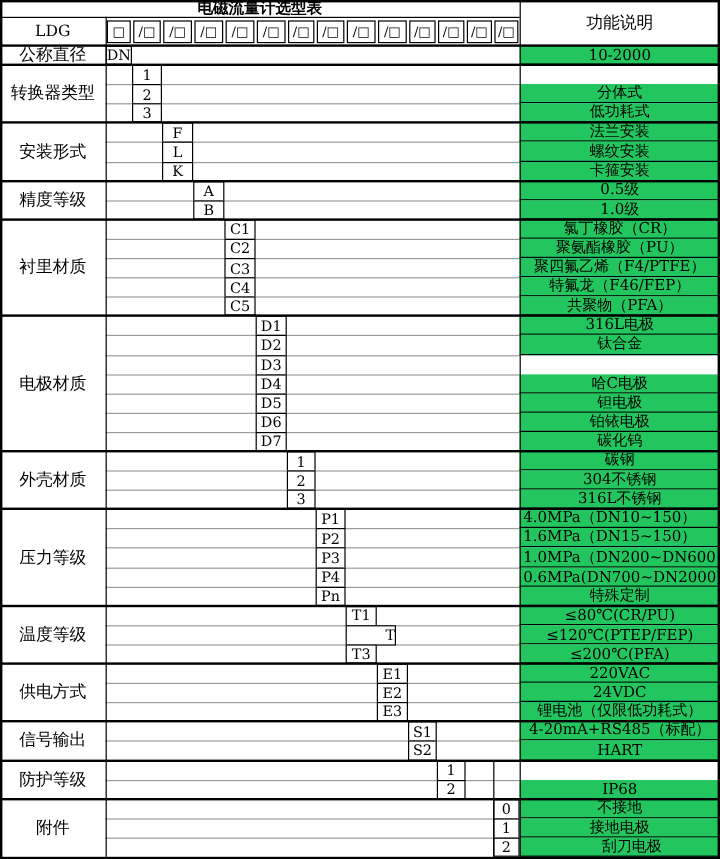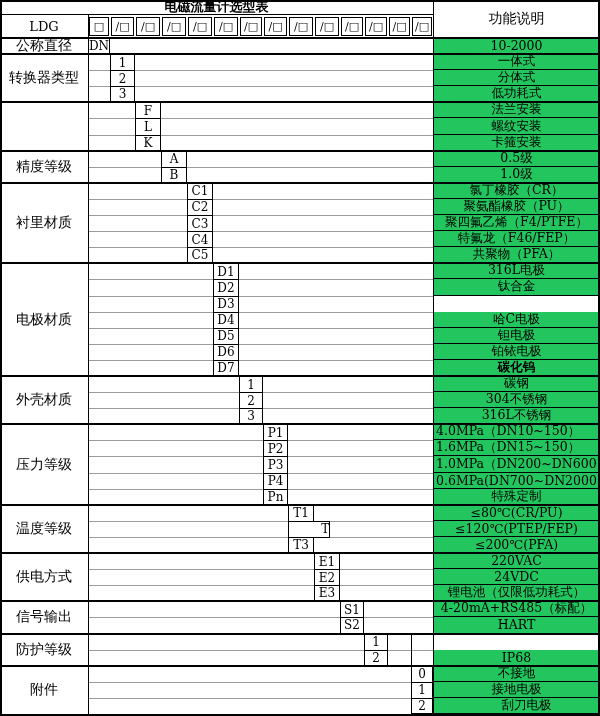--- a/index.html
+++ b/index.html
@@ -48,26 +48,26 @@
     <div class="abs cell slot-cell" style="left: 412px; top: 17px; width: 20px; height: 19px;">/□</div>
     <div class="abs block-divider" style="left: 0px; top: 37px; width: 600px; height: 2px;"></div>
     <div class="abs cell label-cell" style="left: 0px; top: 38px; width: 88px; height: 16.0952px;">公称直径</div>
     <div class="abs cell code-cell" style="left: 88px; top: 38px; width: 22px; height: 16.0952px;">DN</div>
     <div class="abs cell desc-cell" style="left: 433px; top: 38px; width: 167px; height: 16.0952px;">10-2000</div>
     <div class="abs block-divider" style="left: 0px; top: 53.0952px; width: 600px; height: 2px;"></div>
     <div class="abs cell label-cell" style="left: 0px; top: 54.0952px; width: 88px; height: 48.2857px;">转换器类型</div>
     <div class="abs grey-line" style="left: 88px; top: 70.1905px; width: 345px; height: 1px; background: rgb(156, 156, 156);"></div>
     <div class="abs grey-line" style="left: 88px; top: 86.2857px; width: 345px; height: 1px; background: rgb(156, 156, 156);"></div>
     <div class="abs cell code-cell" style="left: 110px; top: 54.0952px; width: 25px; height: 17.0952px;">1</div>
-    <div class="abs cell desc-cell" style="left: 433px; top: 54.0952px; width: 167px; height: 16.0952px;">一体式</div>
     <div class="abs cell code-cell" style="left: 110px; top: 70.1905px; width: 25px; height: 17.0952px;">2</div>
     <div class="abs cell desc-cell" style="left: 433px; top: 70.1905px; width: 167px; height: 16.0952px;">分体式</div>
     <div class="abs cell code-cell" style="left: 110px; top: 86.2857px; width: 25px; height: 16.0952px;">3</div>
     <div class="abs cell desc-cell" style="left: 433px; top: 86.2857px; width: 167px; height: 16.0952px;">低功耗式</div>
     <div class="abs block-divider" style="left: 0px; top: 101.381px; width: 600px; height: 2px;"></div>
+    <div class="abs cell label-cell" style="left: 0px; top: 102.381px; width: 88px; height: 48.2857px;">安装形式</div>
     <div class="abs grey-line" style="left: 88px; top: 118.476px; width: 345px; height: 1px; background: rgb(156, 156, 156);"></div>
     <div class="abs grey-line" style="left: 88px; top: 134.571px; width: 345px; height: 1px; background: rgb(156, 156, 156);"></div>
     <div class="abs cell code-cell" style="left: 135px; top: 102.381px; width: 26px; height: 17.0952px;">F</div>
     <div class="abs cell desc-cell" style="left: 433px; top: 102.381px; width: 167px; height: 16.0952px;">法兰安装</div>
     <div class="abs cell code-cell" style="left: 135px; top: 118.476px; width: 26px; height: 17.0952px;">L</div>
     <div class="abs cell desc-cell" style="left: 433px; top: 118.476px; width: 167px; height: 16.0952px;">螺纹安装</div>
     <div class="abs cell code-cell" style="left: 135px; top: 134.571px; width: 26px; height: 16.0952px;">K</div>
     <div class="abs cell desc-cell" style="left: 433px; top: 134.571px; width: 167px; height: 16.0952px;">卡箍安装</div>
     <div class="abs block-divider" style="left: 0px; top: 149.667px; width: 600px; height: 2px;"></div>
     <div class="abs cell label-cell" style="left: 0px; top: 150.667px; width: 88px; height: 32.1905px;">精度等级</div>
@@ -105,21 +105,21 @@
     <div class="abs cell code-cell" style="left: 213px; top: 279.429px; width: 26px; height: 17.0952px;">D2</div>
     <div class="abs cell desc-cell" style="left: 433px; top: 279.429px; width: 167px; height: 16.0952px;">钛合金</div>
     <div class="abs cell code-cell" style="left: 213px; top: 295.524px; width: 26px; height: 17.0952px;">D3</div>
     <div class="abs cell code-cell" style="left: 213px; top: 311.619px; width: 26px; height: 17.0952px;">D4</div>
     <div class="abs cell desc-cell" style="left: 433px; top: 311.619px; width: 167px; height: 16.0952px;">哈C电极</div>
     <div class="abs cell code-cell" style="left: 213px; top: 327.714px; width: 26px; height: 17.0952px;">D5</div>
     <div class="abs cell desc-cell" style="left: 433px; top: 327.714px; width: 167px; height: 16.0952px;">钽电极</div>
     <div class="abs cell code-cell" style="left: 213px; top: 343.81px; width: 26px; height: 17.0952px;">D6</div>
     <div class="abs cell desc-cell" style="left: 433px; top: 343.81px; width: 167px; height: 16.0952px;">铂铱电极</div>
     <div class="abs cell code-cell" style="left: 213px; top: 359.905px; width: 26px; height: 16.0952px;">D7</div>
-    <div class="abs cell desc-cell" style="left: 433px; top: 359.905px; width: 167px; height: 16.0952px; font-weight: bold;">碳化钨</div>
+    <div class="abs cell desc-cell" style="left: 433px; top: 359.905px; width: 167px; height: 16.0952px;">碳化钨</div>
     <div class="abs block-divider" style="left: 0px; top: 375px; width: 600px; height: 2px;"></div>
     <div class="abs cell label-cell" style="left: 0px; top: 376px; width: 88px; height: 48.2857px;">外壳材质</div>
     <div class="abs grey-line" style="left: 88px; top: 392.095px; width: 345px; height: 1px; background: rgb(156, 156, 156);"></div>
     <div class="abs grey-line" style="left: 88px; top: 408.19px; width: 345px; height: 1px; background: rgb(156, 156, 156);"></div>
     <div class="abs cell code-cell" style="left: 239px; top: 376px; width: 24px; height: 17.0952px;">1</div>
     <div class="abs cell desc-cell" style="left: 433px; top: 376px; width: 167px; height: 16.0952px;">碳钢</div>
     <div class="abs cell code-cell" style="left: 239px; top: 392.095px; width: 24px; height: 17.0952px;">2</div>
     <div class="abs cell desc-cell" style="left: 433px; top: 392.095px; width: 167px; height: 16.0952px;">304不锈钢</div>
     <div class="abs cell code-cell" style="left: 239px; top: 408.19px; width: 24px; height: 16.0952px;">3</div>
     <div class="abs cell desc-cell" style="left: 433px; top: 408.19px; width: 167px; height: 16.0952px;">316L不锈钢</div>

